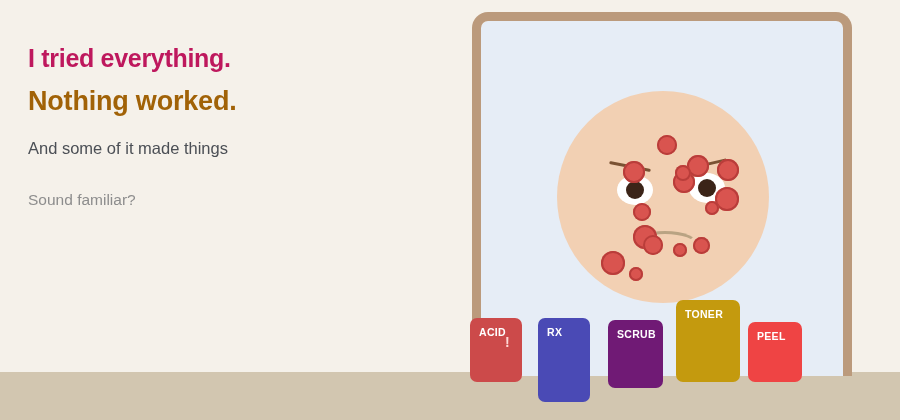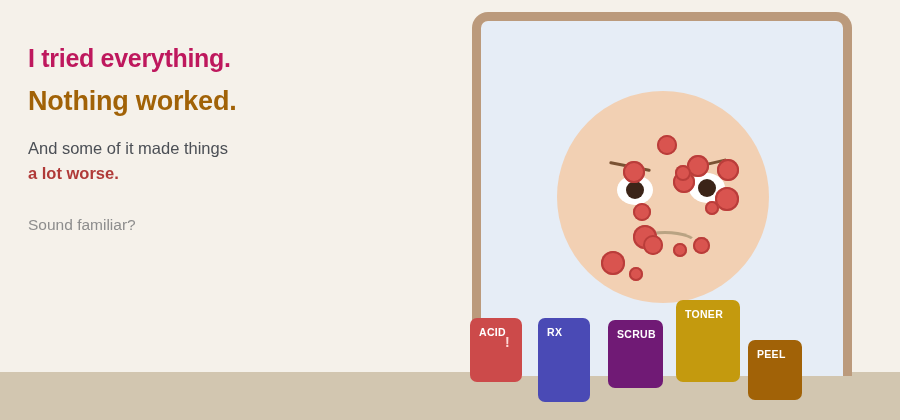--- a/index.html
+++ b/index.html
@@ -201,21 +201,20 @@
 <div id="scene">
 
   <div class="counter-edge"></div>
   <div class="counter"></div>
 
   <div class="copy">
     <h1 class="headline">I tried everything.</h1>
     <h2 class="subhead">Nothing worked.</h2>
     <p class="body-copy">
       <span>And some of it made things</span>
-      <span class="worse">a lot worse.</span>
     </p>
     <p class="prompt">Sound familiar?</p>
   </div>
 
   <div class="mirror">
     <div class="mirror-glass">
 
       <div class="face">
         <div class="brow left"></div>
         <div class="brow right"></div>
@@ -259,18 +258,18 @@
       </div>
       <div class="bottle" style="left: 538px; top: 298px; width: 52px; height: 84px; background: rgb(74, 74, 181); margin-top: 20px;">
         <span class="bottle-label">RX</span>
       </div>
       <div class="bottle" style="left: 608px; top: 320px; width: 55px; height: 68px; background: #701a75;">
         <span class="bottle-label">SCRUB</span>
       </div>
       <div class="bottle" style="left: 676px; top: 300px; width: 64px; height: 82px; background: rgb(196, 154, 14);">
         <span class="bottle-label">TONER</span>
       </div>
-      <div class="bottle" style="left: 748px; top: 340px; width: 54px; height: 60px; background: #a16207;">
+      <div class="bottle" style="left: 748px; top: 322px; width: 54px; height: 60px; background: #ef4444;">
         <span class="bottle-label">PEEL</span>
       </div>
     </div>
 
 </div>
 
 </body></html>

